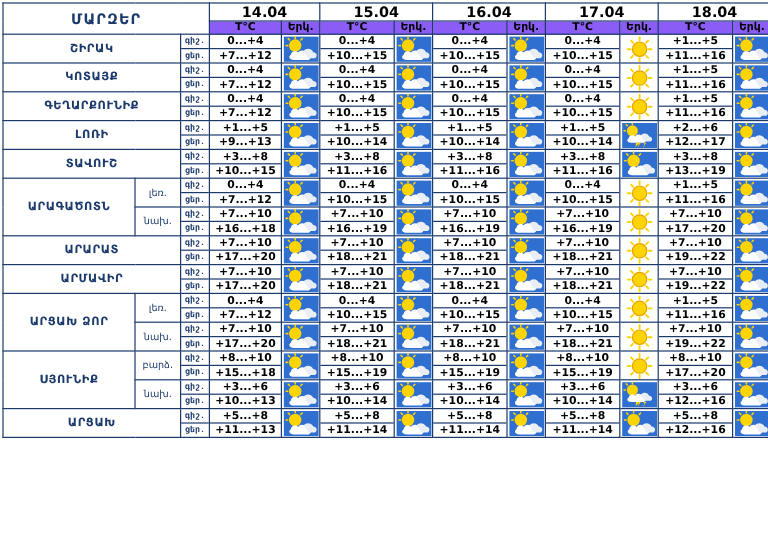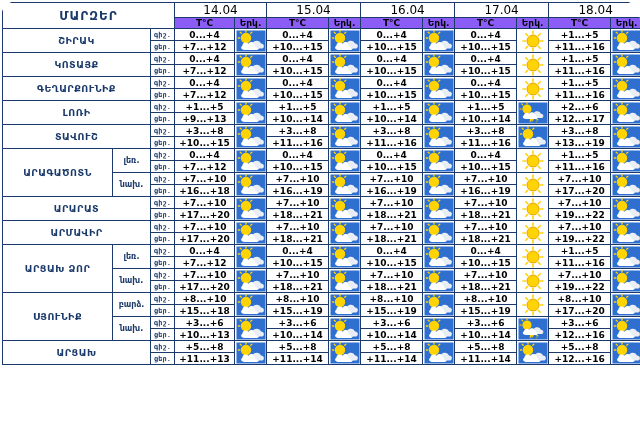--- a/index.html
+++ b/index.html
@@ -1,24 +1,24 @@
 <!DOCTYPE html>
 <html><head>
 <meta charset="utf-8">
 <style>
   html,body{margin:0;padding:0;background:#ffffff;}
   body{font-family:"DejaVu Sans","Liberation Sans",sans-serif;}
-  #sheet{width:640px;height:446px;position:relative;overflow:hidden;background:#fff;border-radius:20px;}
+  #sheet{width:640px;height:446px;position:relative;overflow:hidden;background:#fff;}
   table.wx{border-collapse:collapse;width:636px;margin:2px;table-layout:fixed;}
   table.wx td,table.wx th{border:1px solid #1b3a6b;padding:0;text-align:center;vertical-align:middle;}
   .hdr-region{background:#ffffff;font-weight:bold;font-size:12px;color:#1b3a6b;letter-spacing:1px;}
-  .hdr-date{background:#ffffff;font-weight:normal;font-size:12px;color:#000;}
+  .hdr-date{background:#ffffff;font-weight:bold;font-size:12px;color:#000;}
   .hdr-sub{background:#8b5cf6;font-weight:bold;font-size:9px;color:#000;}
   .region{font-size:9.5px;font-weight:bold;color:#1b3a6b;letter-spacing:.5px;padding:0 2px;margin-left:28px;}
-  .sub{font-size:8px;font-weight:bold;color:#1b3a6b;}
+  .sub{font-size:8px;font-weight:normal;color:#1b3a6b;}
   .daynight{font-size:7px;color:#1b3a6b;font-weight:bold;text-align:right;padding-right:2px;width:22px;font-family:Liberation Mono, monospace;}
   .temp{font-size:9px;font-weight:bold;color:#000;text-align:left;padding-left:8px;white-space:nowrap;}
   .iconcell{padding:0;}
   .icon{display:block;margin:0 auto;}
   td.split{padding:0;}
   table.inner{border-collapse:collapse;width:100%;}
   table.inner td{border:none;border-bottom:1px solid #1b3a6b;padding:0;height:11px;}
   table.inner tr:last-child td{border-bottom:none;}
 </style>
 </head>

